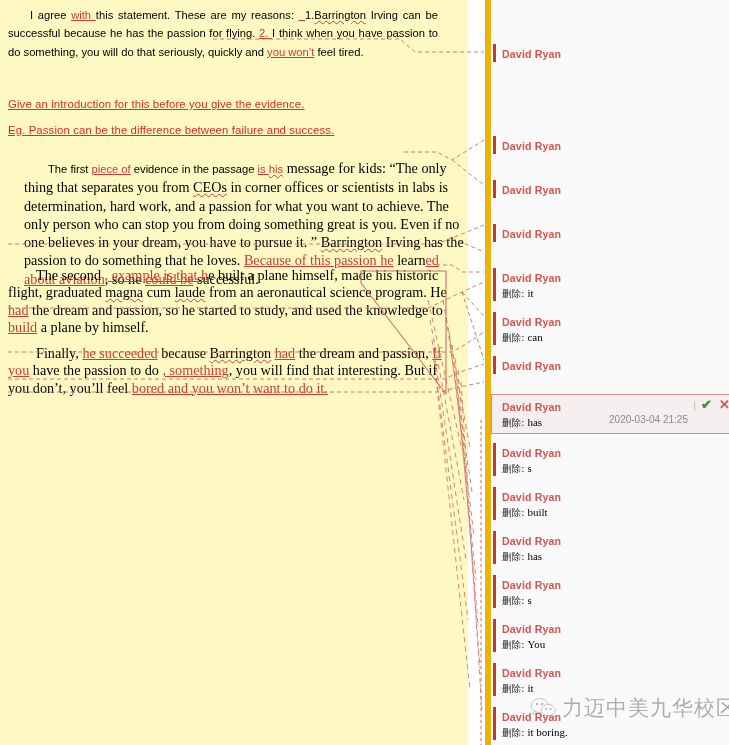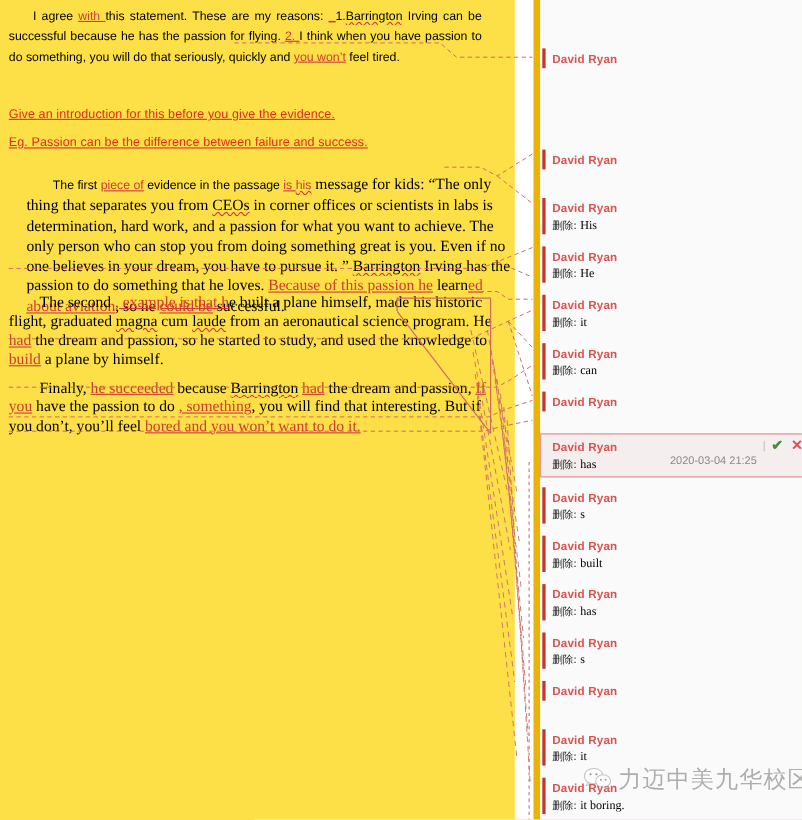--- a/index.html
+++ b/index.html
@@ -8,21 +8,21 @@
     background:#ffffff;
     font-family:"Liberation Serif", serif;
     overflow:hidden;
     position:relative;
   }
   #root{position:relative;width:729px;height:745px;}
 
   
   #doc-pane{
     position:absolute;left:0;top:0;width:468px;height:745px;
-    background:#fde047;overflow:hidden;
+    background:#fef9c3;overflow:hidden;
   }
   #doc-body{position:relative;padding:0;}
 
   .para{
     margin:0;
     color:#000;
     position:relative;
   }
   
   .sans{
@@ -215,31 +215,31 @@
 
     <g stroke="#cf6f68" stroke-width="1" stroke-dasharray="3,3">
       <line x1="481" y1="420" x2="481" y2="745"></line>
     </g>
   </svg>
 
   <div id="comment-pane">
 
   <div class="comment" style="top: 42px;"><div class="bar"></div><div class="c-author">David Ryan</div></div>
       <div class="comment" style="top: 134px;"><div class="bar"></div><div class="c-author">David Ryan</div></div>
-      <div class="comment" style="top: 178px;"><div class="bar"></div><div class="c-author">David Ryan</div><div class="c-body"><span class="lbl">删除: </span><span class="val">His</span></div></div>
-      <div class="comment" style="top: 222px;"><div class="bar"></div><div class="c-author">David Ryan</div><div class="c-body"><span class="lbl">删除: </span><span class="val">He</span></div></div>
+      <div class="comment" style="top: 178px;"><div class="bar"></div><div class="c-author">David Ryan</div></div>
+      <div class="comment" style="top: 222px;"><div class="bar"></div><div class="c-author">David Ryan</div></div>
       <div class="comment" style="top: 266px;"><div class="bar"></div><div class="c-author">David Ryan</div><div class="c-body"><span class="lbl">删除: </span><span class="val">it</span></div></div>
       <div class="comment" style="top: 310px;"><div class="bar"></div><div class="c-author">David Ryan</div><div class="c-body"><span class="lbl">删除: </span><span class="val">can</span></div></div>
       <div class="comment" style="top: 354px;"><div class="bar"></div><div class="c-author">David Ryan</div></div>
       <div class="comment selected" style="top: 394px;"><div class="c-author">David Ryan</div><span class="c-time">2020-03-04 21:25</span><span class="c-sep">|</span><span class="c-accept">✔</span><span class="c-reject">✕</span><div class="c-body"><span class="lbl">删除: </span><span class="val">has</span></div></div>
       <div class="comment" style="top: 441px;"><div class="bar"></div><div class="c-author">David Ryan</div><div class="c-body"><span class="lbl">删除: </span><span class="val">s</span></div></div>
       <div class="comment" style="top: 485px;"><div class="bar"></div><div class="c-author">David Ryan</div><div class="c-body"><span class="lbl">删除: </span><span class="val">built</span></div></div>
       <div class="comment" style="top: 529px;"><div class="bar"></div><div class="c-author">David Ryan</div><div class="c-body"><span class="lbl">删除: </span><span class="val">has</span></div></div>
       <div class="comment" style="top: 573px;"><div class="bar"></div><div class="c-author">David Ryan</div><div class="c-body"><span class="lbl">删除: </span><span class="val">s</span></div></div>
-      <div class="comment" style="top: 617px;"><div class="bar"></div><div class="c-author">David Ryan</div></div>
+      <div class="comment" style="top: 617px;"><div class="bar"></div><div class="c-author">David Ryan</div><div class="c-body"><span class="lbl">删除: </span><span class="val">You</span></div></div>
       <div class="comment" style="top: 661px;"><div class="bar"></div><div class="c-author">David Ryan</div><div class="c-body"><span class="lbl">删除: </span><span class="val">it</span></div></div>
       <div class="comment" style="top: 705px;"><div class="bar"></div><div class="c-author">David Ryan</div><div class="c-body"><span class="lbl">删除: </span><span class="val">it boring.</span></div></div>
     </div>
 
   <div id="watermark">
     <svg class="wm-icon" viewBox="0 0 32 26">
       <ellipse cx="12" cy="10" rx="10.5" ry="8.6" fill="#ffffff" stroke="#9a9a9a" stroke-width="1.2"></ellipse>
       <circle cx="8.5" cy="8" r="1.3" fill="#555"></circle>
       <circle cx="15" cy="8" r="1.3" fill="#555"></circle>
       <path d="M5 17 L3.5 21 L8 18.8 Z" fill="#ffffff" stroke="#9a9a9a" stroke-width="1.1"></path>

